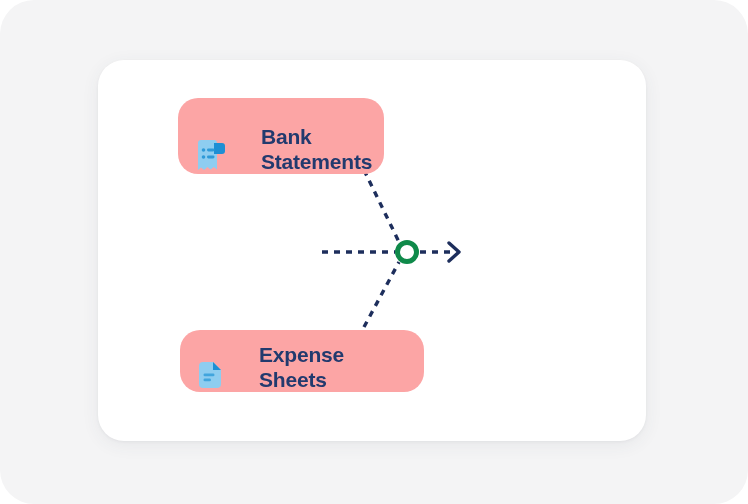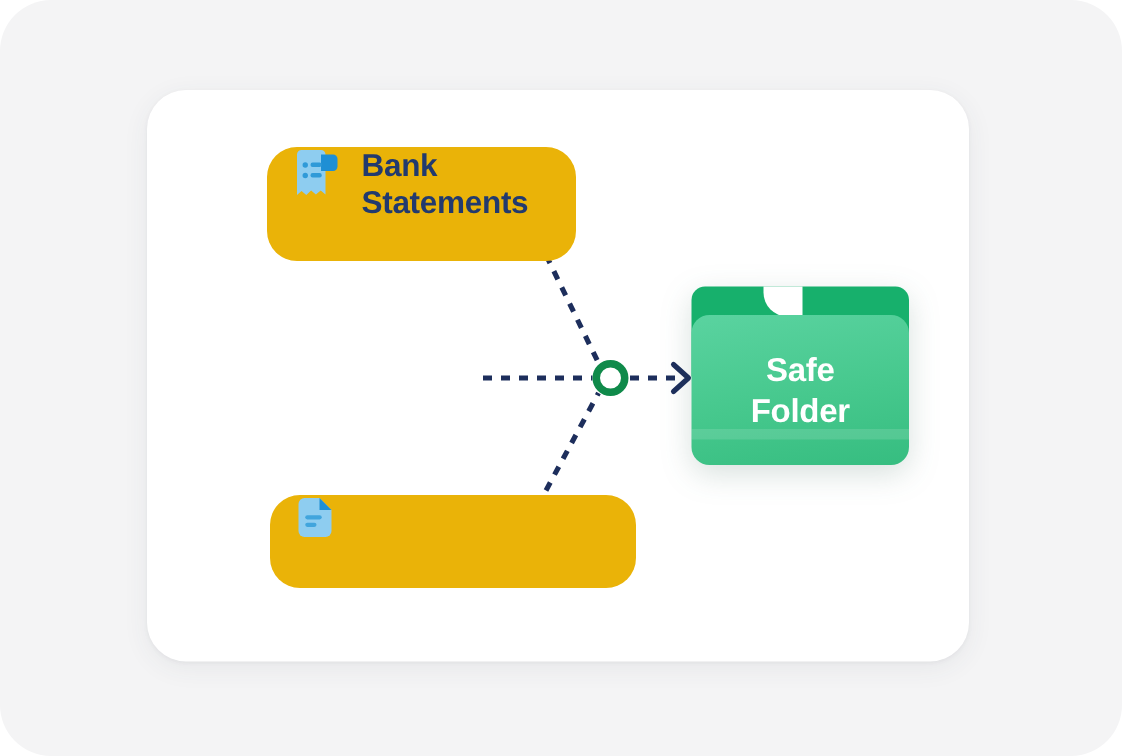--- a/index.html
+++ b/index.html
@@ -45,24 +45,25 @@
     top: 0;
     width: 748px;
     height: 504px;
     pointer-events: none;
   }
 
   
   .src-card {
     position: absolute;
     display: flex;
-    align-items: flex-start;
-    background: #eab308;
+    align-items: flex-end;
+    background: #fca5a5;
     border-radius: 20px;
     box-sizing: border-box;
+    gap: 20px;
   }
   .src-card .icon-wrap {
     flex: 0 0 auto;
     display: flex;
     align-items: center;
     justify-content: center;
   }
   .src-card .src-label {
     color: #223a6e;
     font-size: 21px;
@@ -198,25 +199,17 @@
 
   <div class="src-card" id="card-expense">
     <span class="icon-wrap">
       <svg width="30" height="32" viewBox="0 0 30 32" xmlns="http://www.w3.org/2000/svg">
         <path d="M3 6a4 4 0 0 1 4-4h10l8 8v14a4 4 0 0 1-4 4H7a4 4 0 0 1-4-4z" fill="#8ecdf0"></path>
         <path d="M17 2l8 8h-8z" fill="#1e8fd4"></path>
         <rect x="7.5" y="13.5" width="11" height="2.8" rx="1.4" fill="#41a5dd"></rect>
         <rect x="7.5" y="18.5" width="7.5" height="2.8" rx="1.4" fill="#41a5dd"></rect>
       </svg>
     </span>
+    <span class="src-label">Expense Sheets</span>
   </div>
 
-  <div id="folder">
-    <div class="folder-back"></div>
-    <div class="folder-tab-notch"></div>
-    <div class="folder-front">
-      <div class="folder-band"></div>
-      <span class="folder-label">Safe
-Folder</span>
-    </div>
-  </div>
 
 </div>
 
 </body></html>

